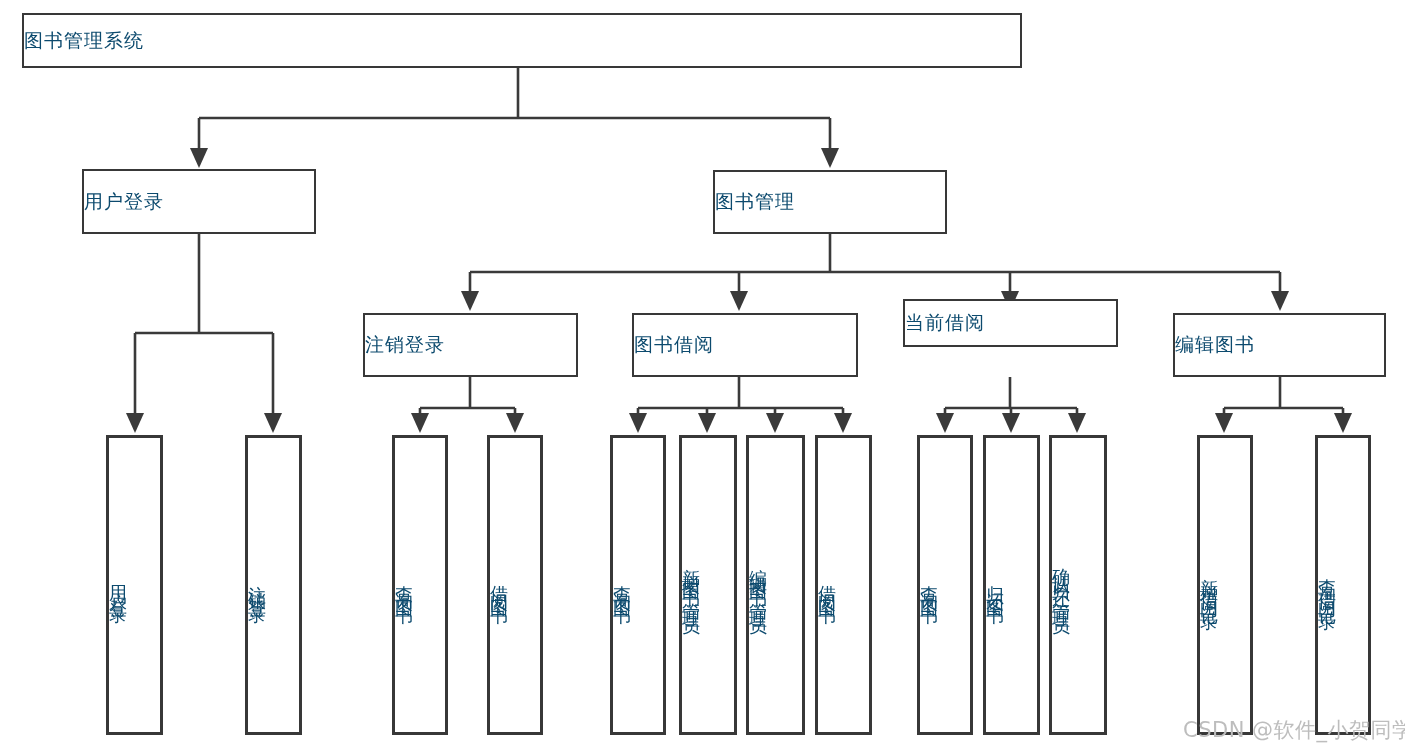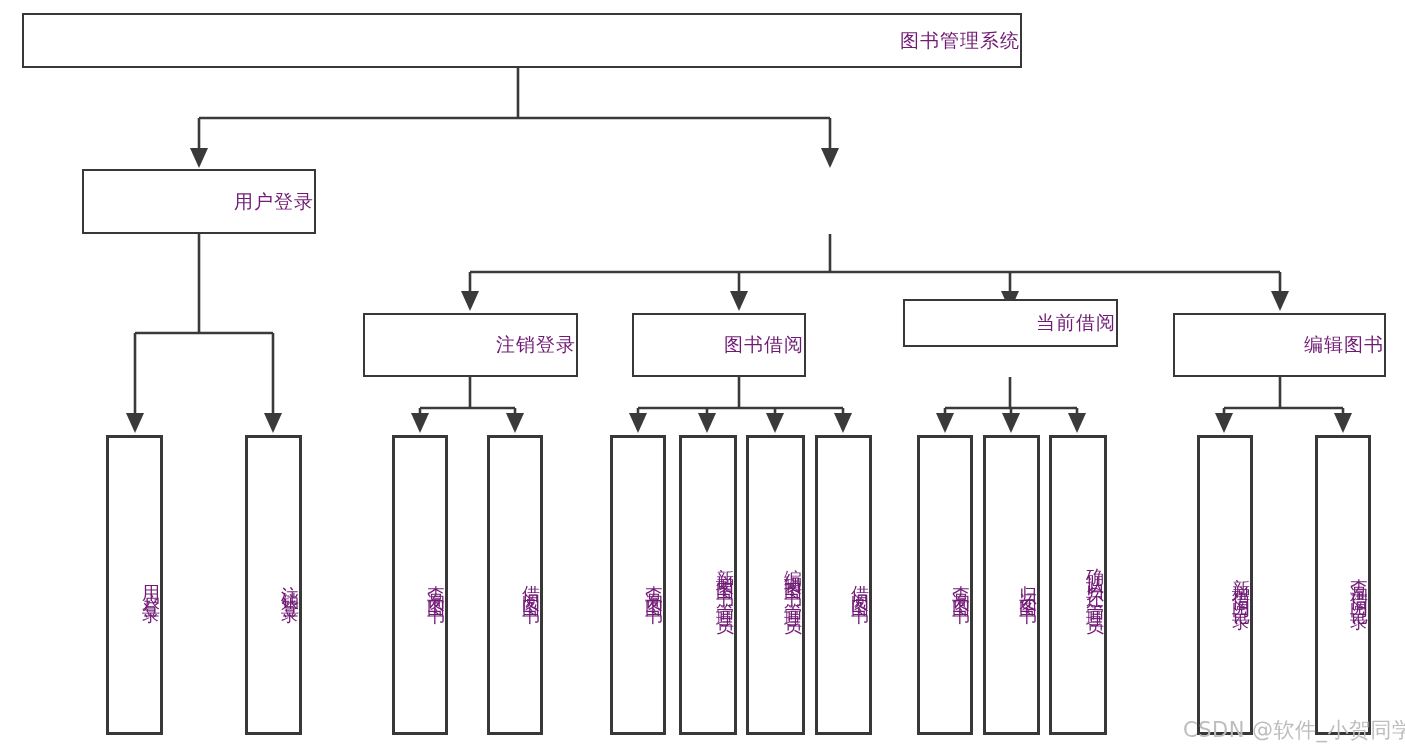--- a/index.html
+++ b/index.html
@@ -21,22 +21,22 @@
     width: 1405px;
     height: 747px;
   }
   .box {
     position: absolute;
     background: #ffffff;
     border: 2.5px solid #383838;
     box-sizing: border-box;
     display: flex;
     align-items: center;
-    justify-content: flex-end;
-    color: #701a75;
+    justify-content: flex-start;
+    color: #0c4a6e;
   }
   .box.h {
     font-size: 19px;
     letter-spacing: 1px;
   }
   .box.root { border-width: 2px; }
   .box.v {
     border-width: 3px;
     font-size: 18px;
   }
@@ -131,25 +131,28 @@
     </g>
   </svg>
 
   <div class="box h root" style="left:22px;top:13px;width:1000px;height:55px">
     <span>图书管理系统</span>
   </div>
 
   <div class="box h" style="left:82px;top:169px;width:234px;height:65px">
     <span>用户登录</span>
   </div>
+  <div class="box h" style="left:713px;top:170px;width:234px;height:64px">
+    <span>图书管理</span>
+  </div>
 
   <div class="box h" style="left:363px;top:313px;width:215px;height:64px">
     <span>注销登录</span>
   </div>
-  <div class="box h" style="left:632px;top:313px;width:174px;height:64px">
+  <div class="box h" style="left:632px;top:313px;width:226px;height:64px">
     <span>图书借阅</span>
   </div>
   <div class="box h" style="left:903px;top:299px;width:215px;height:48px">
     <span>当前借阅</span>
   </div>
   <div class="box h" style="left:1173px;top:313px;width:213px;height:64px">
     <span>编辑图书</span>
   </div>
 
   <div class="box v" style="left:106px;top:435px;width:57px;height:300px">

